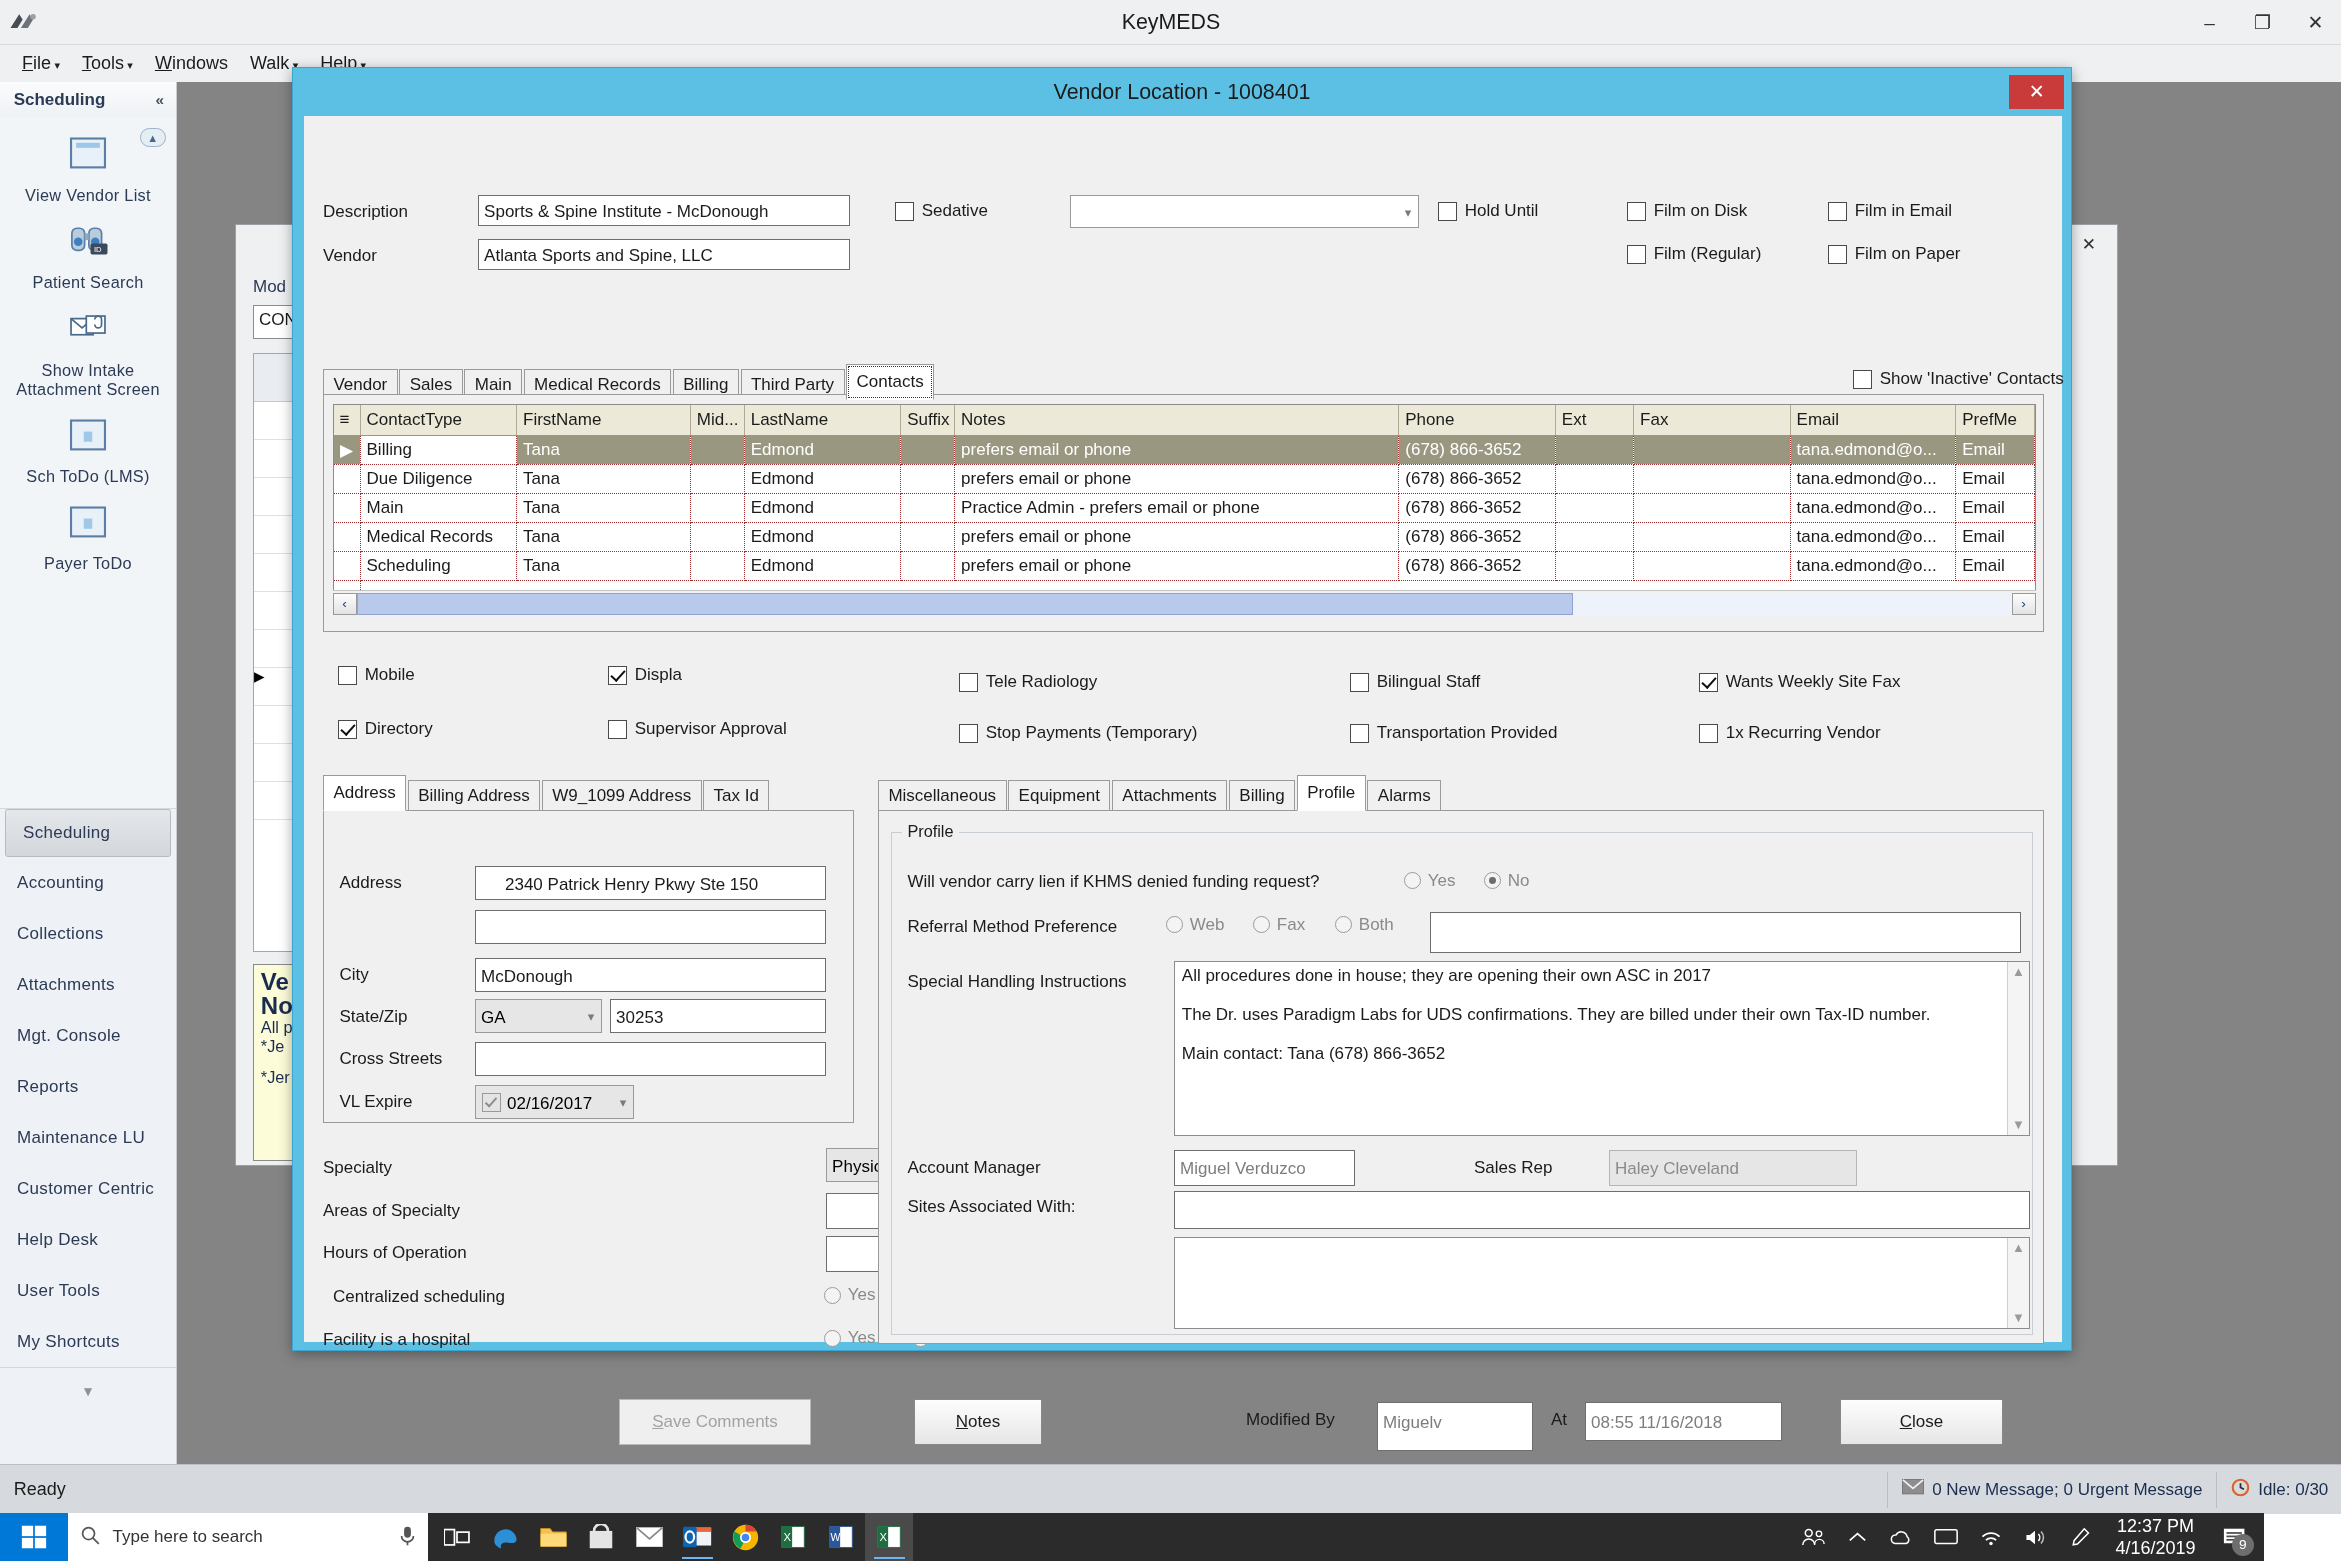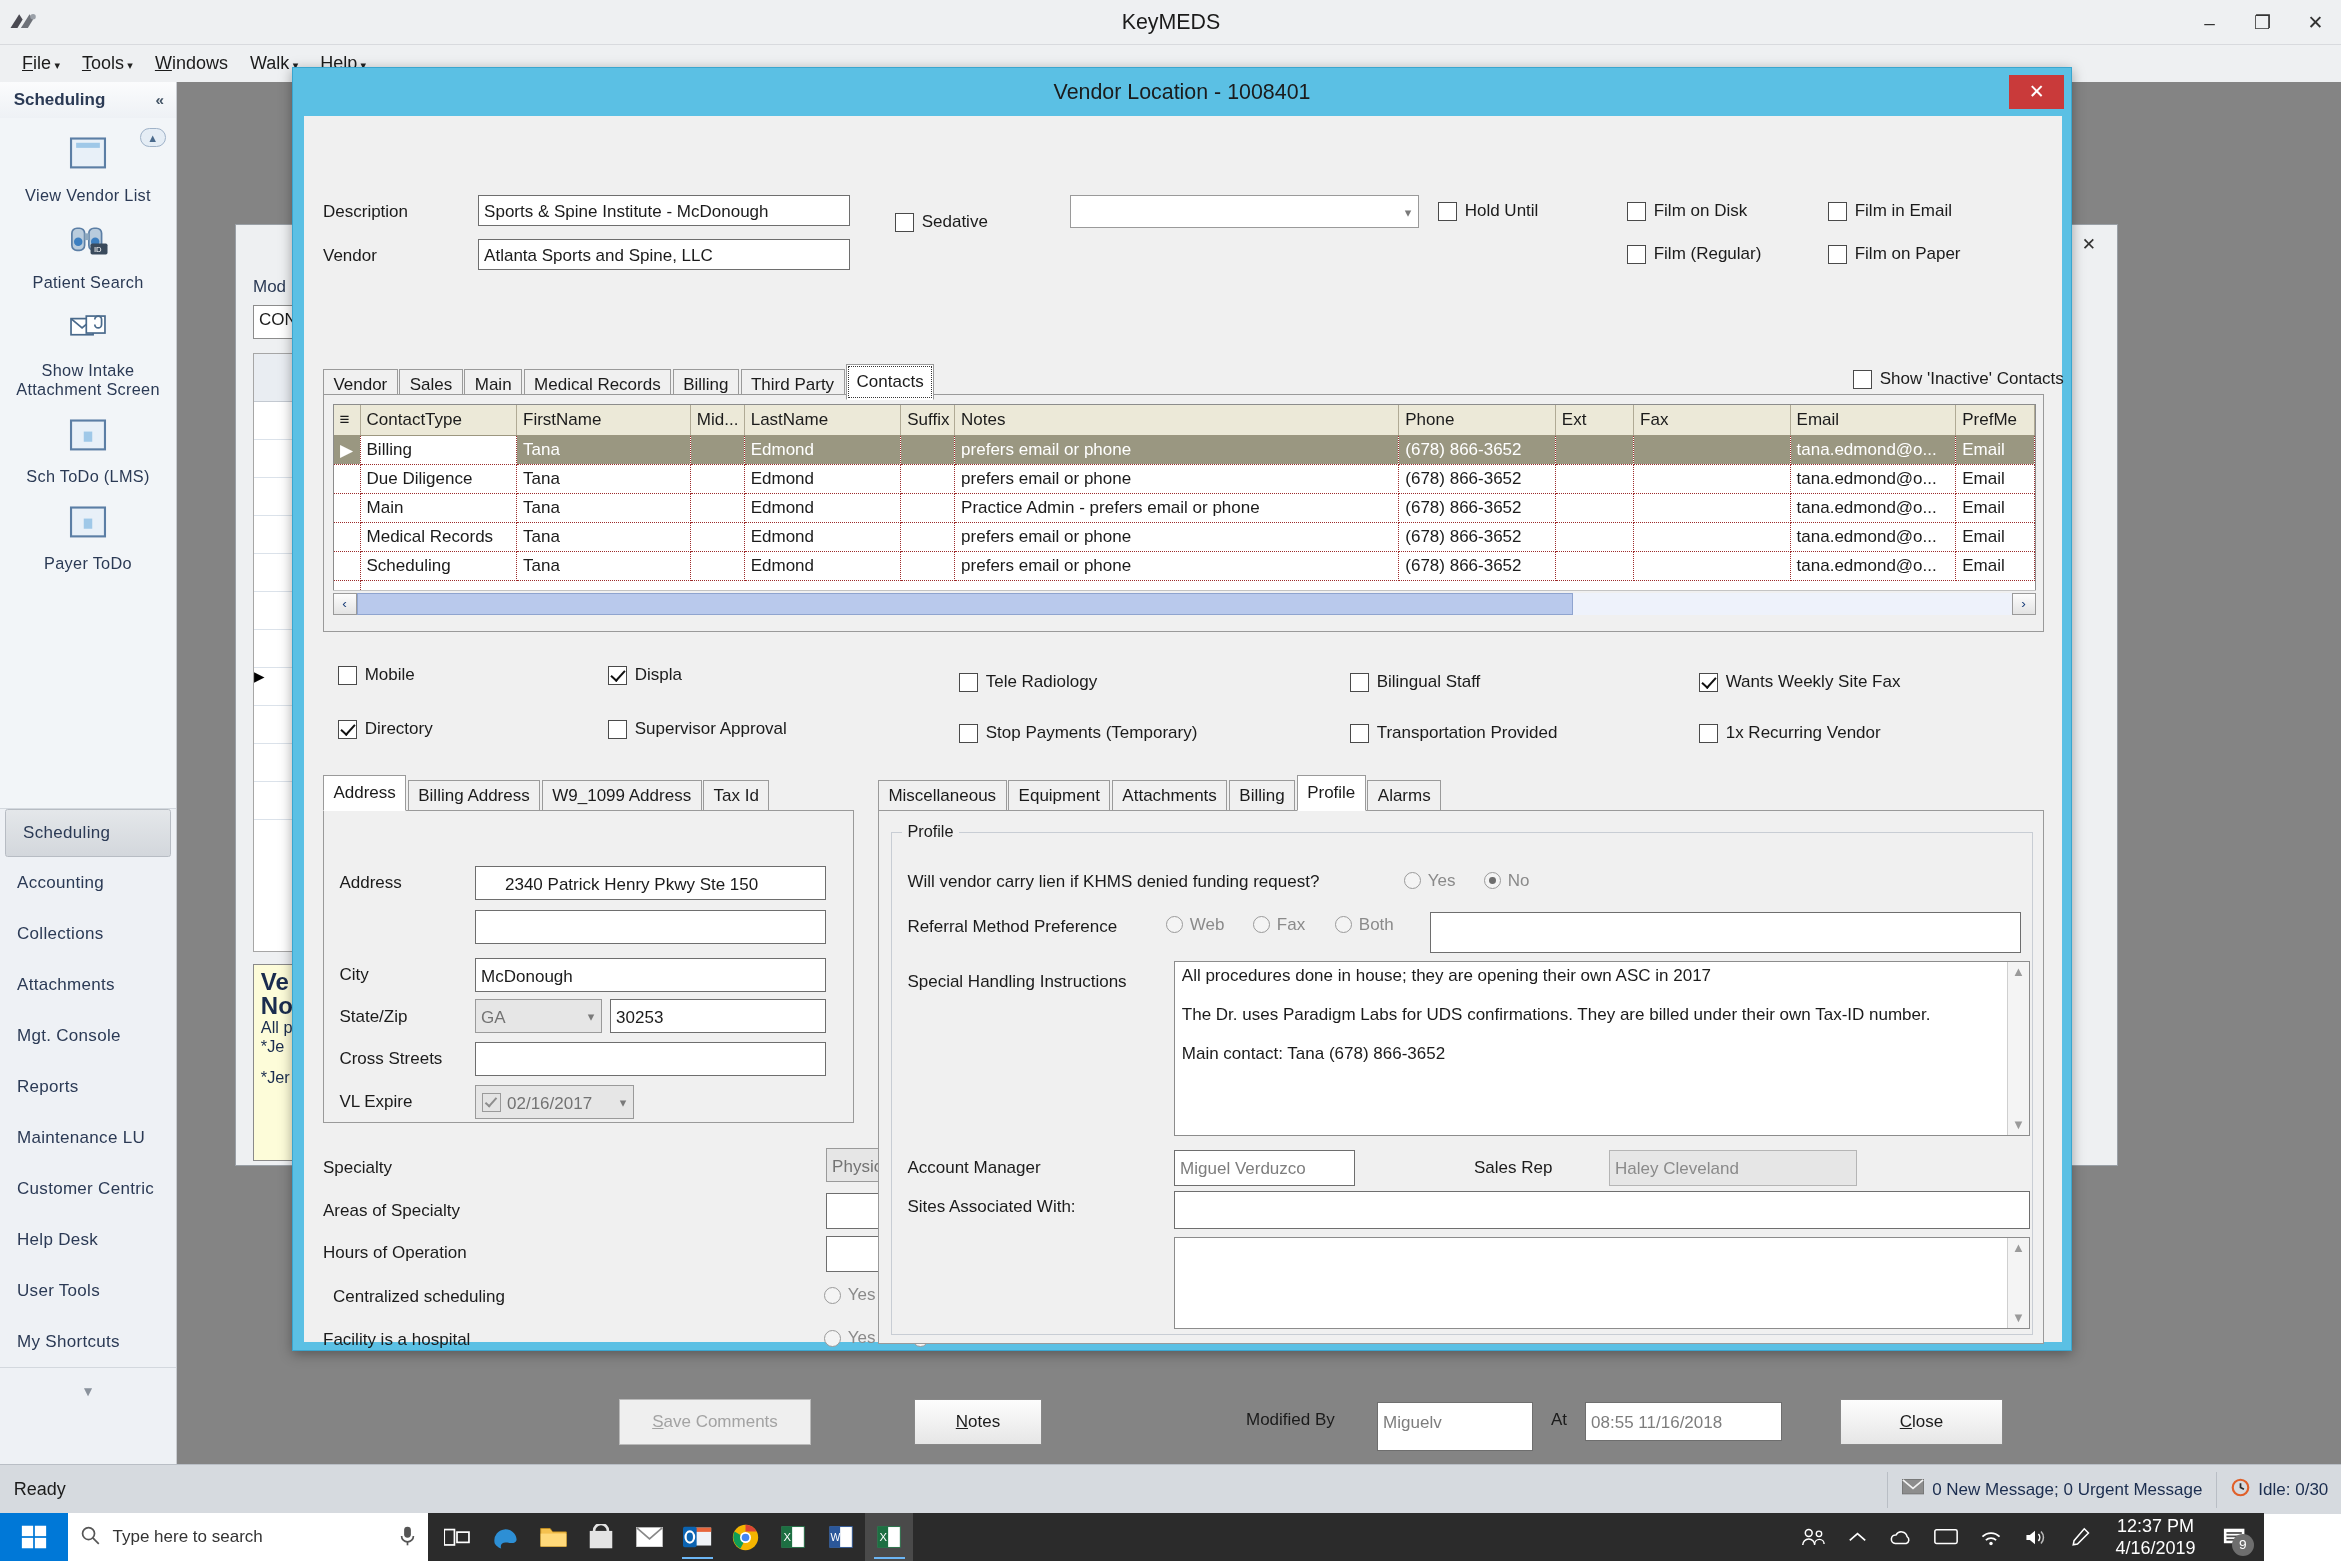--- a/index.html
+++ b/index.html
@@ -148,21 +148,21 @@
     overflow: hidden; white-space: nowrap;
   }
   .tb.readonly { background: #fff; color: #7d7d7d; }
   .tb.disabled { background: #e6e6e6; color: #8a8a8a; border-color:#b5b5b5; }
   .tb.thick { border: 1.7px solid #6e6e6e; }
   .combo {
     background: #ffffff; border: 0.9px solid #9a9a9a; height: 33px; position: relative;
     font-size: 17px; color: #1b1b1b; padding: 1.7px 24px 1.7px 5.1px; line-height: 29px;
     overflow: hidden; white-space: nowrap;
   }
-  .combo.disabled { background: #e6e6e6; color: #737373; }
+  .combo.disabled { background: #e6e6e6; color: #000000; }
   .combo:after {
     content: "\25BE"; position: absolute; right: 6.8px; top: 50%;
     transform: translateY(-50%); color: #7a7a7a; font-size: 13px;
   }
   .cbx { display: inline-flex; align-items: center; }
   .cbx .box {
     width: 19px; height: 19px; background: #fff; border: 0.9px solid #4a4a4a;
     margin-right: 7.7px; position: relative; flex: 0 0 auto;
   }
   .cbx .box.checked:after {
@@ -501,21 +501,21 @@
     <div class="dlg-title">
       <span>Vendor Location - 1008401</span>
       <div class="dlg-close">✕</div>
     </div>
 
     <div class="dlg-body">
 
       <div class="lbl abs" style="left:19px; top:86px;">Description</div>
       <div class="tb abs" style="left:174px; top:79px; width:372px;">Sports &amp; Spine Institute - McDonough</div>
 
-      <div class="cbx abs" style="left:591px; top:96px;">
+      <div class="cbx abs" style="left:591px; top:85px;">
         <span class="box"></span>
         <span class="t">Sedative</span>
       </div>
       <div class="combo abs" style="left:766px; top:79px; width:349px;"></div>
       <div class="cbx abs" style="left:1134px; top:85px;">
         <span class="box"></span>
         <span class="t">Hold Until</span>
       </div>
       <div class="cbx abs" style="left:1323px; top:85px;">
         <span class="box"></span>

